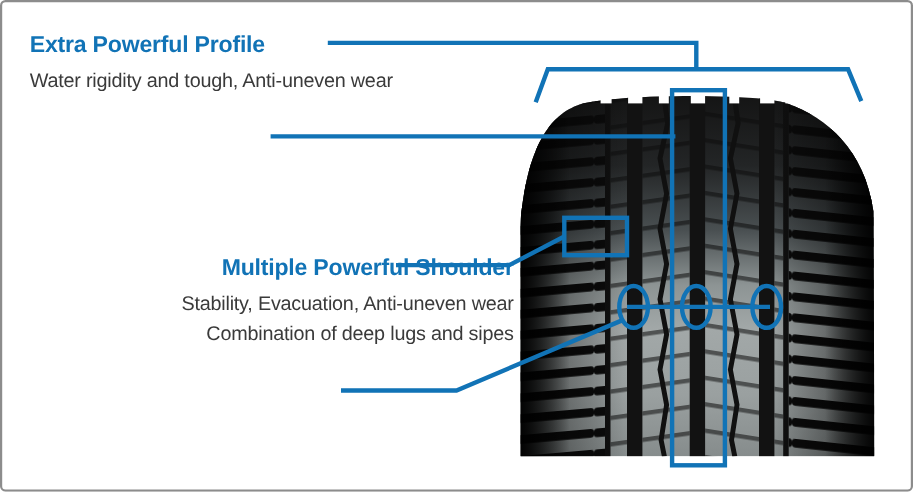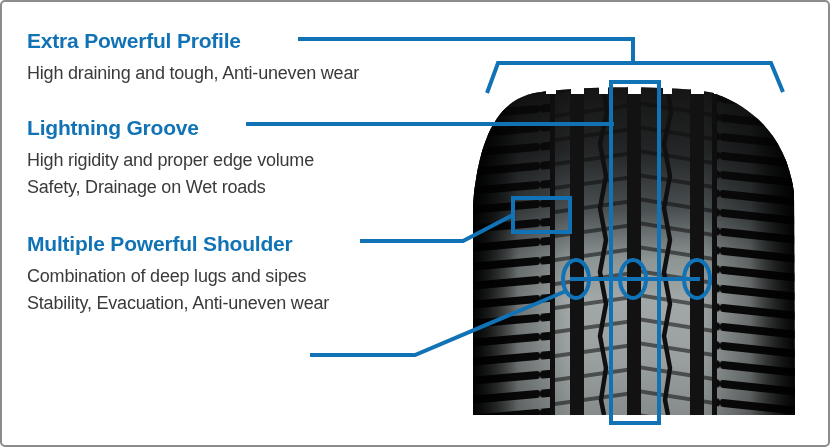--- a/index.html
+++ b/index.html
@@ -33,21 +33,21 @@
     letter-spacing:-0.2px;
     color:var(--accent);
   }
   .feature .desc{margin-top:8px;}
   .feature p{
     margin:0;
     font-size:18px;line-height:27px;
     letter-spacing:-0.2px;
     color:var(--text);
   }
-  .f1{top:27px;} .f2{top:114px;} .f3{top:230px;} .f4{top:343px;}
+  .f1{top:27px;} .f2{top:114px;} .f3{top:230px;text-align:right;} .f4{top:343px;}
   .co{stroke:var(--accent);stroke-width:4;fill:none;stroke-linejoin:miter;}
 </style>
 </head>
 <body>
 
 <div class="frame">
 
   <svg class="diagram" viewBox="0 0 830 447" aria-hidden="true">
     <defs>
 
@@ -150,37 +150,30 @@
       <ellipse class="co" cx="633" cy="279" rx="13" ry="19"></ellipse>
       <ellipse class="co" cx="697" cy="279" rx="13" ry="19"></ellipse>
     </g>
   </svg>
 
   <div class="features">
 
     <section class="feature f1">
       <h2>Extra Powerful Profile</h2>
       <div class="desc">
-        <p>High draining and tough, Anti-uneven wear</p>
+        <p>Water rigidity and tough, Anti-uneven wear</p>
       </div>
     </section>
 
-    <section class="feature f2">
-      <h2>Lightning Groove</h2>
-      <div class="desc">
-        <p>High rigidity and proper edge volume</p>
-        <p>Safety, Drainage on Wet roads</p>
-      </div>
-    </section>
 
     <section class="feature f3">
       <h2>Multiple Powerful Shoulder</h2>
       <div class="desc">
+        <p>Stability, Evacuation, Anti-uneven wear</p>
         <p>Combination of deep lugs and sipes</p>
-        <p>Stability, Evacuation, Anti-uneven wear</p>
       </div>
     </section>
 
     <section class="feature f4">
     </section>
 
   </div>
 </div>
 
 </body></html>

